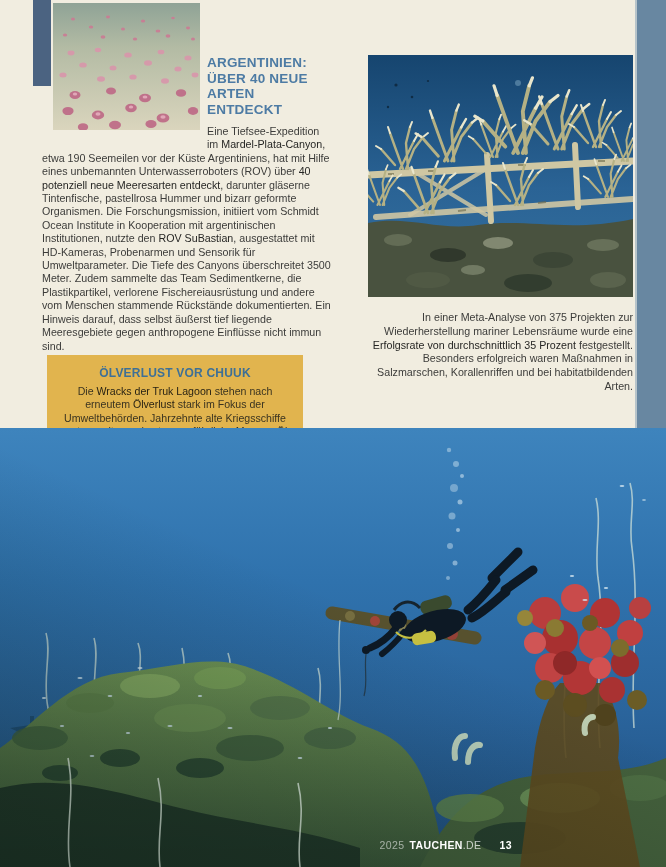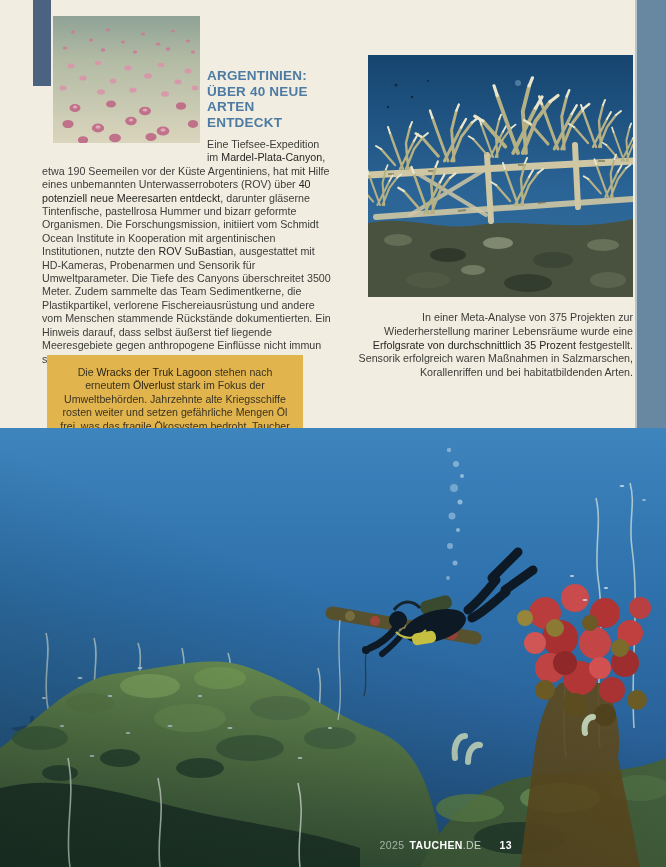--- a/index.html
+++ b/index.html
@@ -4,21 +4,21 @@
 <style>
   html,body{margin:0;padding:0;}
   body{width:666px;height:867px;font-family:"Liberation Sans",sans-serif;}
   .page{position:relative;width:666px;height:867px;background:#f1ede0;overflow:hidden;}
 
   
   .tab-navy{position:absolute;left:33px;top:0;width:18px;height:86px;background:#4b6381;}
   .stripe-right{position:absolute;left:635px;top:0;width:31px;height:429px;background:#6887a1;border-left:2px solid #b7c4ca;box-sizing:border-box;}
 
   
-  .article1{position:absolute;left:42px;top:13px;width:291px;hyphens:auto;-webkit-hyphens:auto;}
+  .article1{position:absolute;left:42px;top:0;width:291px;hyphens:auto;-webkit-hyphens:auto;}
   .float-spacer{float:left;width:165px;height:140px;}
   .photo-pink{margin:3px 7px 0 11px;width:147px;height:127px;display:block;}
   .headline-blue{font-weight:bold;color:#4d7ba4;font-size:13.5px;line-height:15.5px;letter-spacing:.2px;margin:55px 0 0 0;text-transform:uppercase;}
   .body-txt{font-size:10.7px;line-height:13.4px;color:#3c3c3a;margin:8px 0 0 0;}
   .rb{font-weight:normal;color:#262624;}
 
   
   .photo-reef{position:absolute;left:368px;top:55px;width:265px;height:242px;display:block;}
   .article2{position:absolute;left:350px;top:306px;width:283px;text-align:right;}
   .article2 .headline-blue{margin:0;font-size:12.5px;letter-spacing:-.3px;line-height:15px;}
@@ -165,24 +165,25 @@
     <use href="#coralc" transform="translate(190,94) scale(1.25)"></use>
     <use href="#coralc" transform="translate(228,92)"></use>
     <use href="#coralc" transform="translate(256,106) scale(0.8)"></use>
     <use href="#coralc" transform="translate(60,158) scale(1.1)"></use>
     <use href="#coralc" transform="translate(150,150)"></use>
     <use href="#coralc" transform="translate(240,142) scale(0.9)"></use>
     <use href="#coralc" transform="translate(12,150) scale(0.85)"></use>
   </svg>
 
   <div class="article2">
-    <p class="body-txt"><span>In einer Meta-Analyse von 375 Projekten zur Wiederherstellung mariner Lebensräume wurde eine </span><span class="rb">Erfolgsrate von durchschnittlich 35 Prozent</span><span> festgestellt. Sensorik erfolgreich waren Maßnahmen in Salzmarschen, Korallenriffen und bei habitatbildenden Arten.</span></p>
+    <p class="body-txt"><span>In einer Meta-Analyse von 375 Projekten zur Wiederherstellung mariner Lebensräume wurde eine </span><span class="rb">Erfolgsrate von durchschnittlich 35 Prozent</span><span> festgestellt. Besonders erfolgreich waren Maßnahmen in Salzmarschen, Korallenriffen und bei habitatbildenden Arten.</span></p>
   </div>
 
   <aside class="box-chuuk">
+    <h3>ÖLVERLUST VOR CHUUK</h3>
     <p class="body-txt"><span>Die </span><span class="rb">Wracks der Truk Lagoon</span><span> stehen nach erneutem </span><span class="rb">Ölverlust</span><span> stark im Fokus der Umweltbehörden. Jahrzehnte alte Kriegsschiffe rosten weiter und setzen gefährliche Mengen Öl frei, was das fragile Ökosystem bedroht. Taucher und Experten berichten von </span><span class="rb">sichtbaren Ölteppichen</span><span>, während Notfallmaßnahmen eingeleitet wurden. Internationale Organisationen drängen auf Bergung, um weitere Lecks und irreversible Schäden zu verhindern.</span></p>
   </aside>
 
   <div class="photo-main">
     <svg viewBox="0 0 666 439" width="666" height="439">
       <defs>
         <linearGradient id="mainbg" x1="0" y1="0" x2="0" y2="1">
           <stop offset="0" stop-color="#3e84bd"></stop>
             <stop offset="0.35" stop-color="#2f72ad"></stop>
             <stop offset="0.65" stop-color="#2a649c"></stop>

